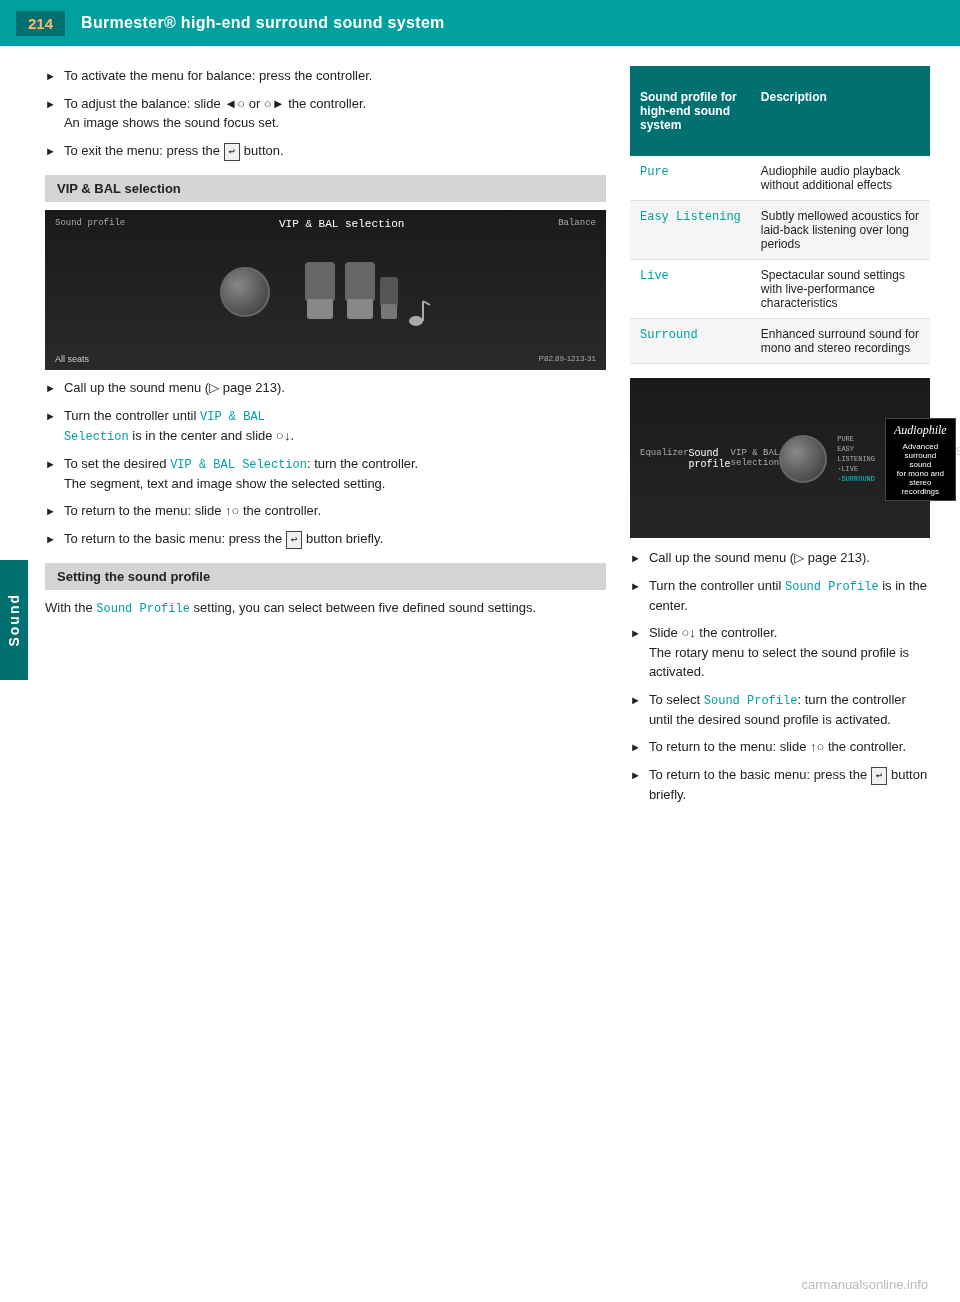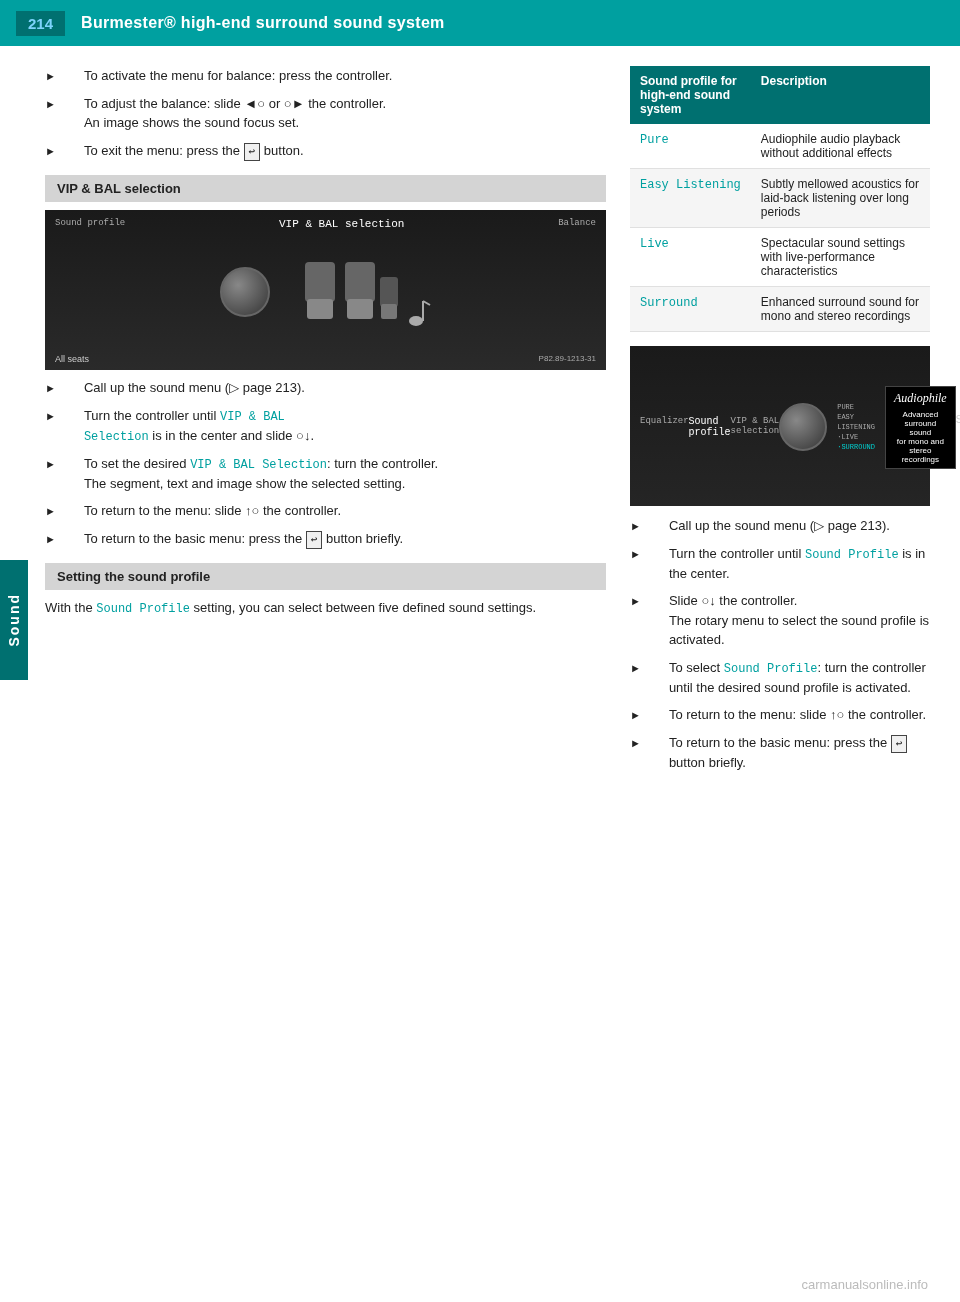--- a/index.html
+++ b/index.html
@@ -16,21 +16,21 @@
     
     .header-bar {
       background: #00a0a0;
       height: 46px;
       display: flex;
       align-items: center;
       padding: 0 16px;
     }
     .page-num {
       background: #007070;
-      color: #7dd3fc;
+      color: #fdba74;
       font-weight: bold;
       font-size: 15px;
       padding: 4px 12px;
       margin-right: 16px;
     }
     .header-title {
       color: #fff;
       font-weight: bold;
       font-size: 16px;
       letter-spacing: 0.02em;
@@ -82,21 +82,20 @@
       line-height: 1.5;
     }
     .arrow {
       color: #222;
       font-size: 11px;
       margin-top: 2px;
       flex-shrink: 0;
     }
     .bullet-text {
       flex: 1;
-      margin-left: 20px;
     }
 
     
     .mono {
       font-family: 'Courier New', Courier, monospace;
       color: #00a0a0;
       font-size: 12px;
     }
 
     
@@ -230,21 +229,21 @@
     
     .sound-table {
       width: 100%;
       border-collapse: collapse;
       font-size: 12px;
       margin-bottom: 14px;
     }
     .sound-table th {
       background: #007070;
       color: #fff;
-      padding: 8px 10px;
+      padding: 24px 10px;
       text-align: left;
       font-size: 12px;
       vertical-align: top;
     }
     .sound-table td {
       padding: 8px 10px;
       vertical-align: top;
       border-bottom: 1px solid #e0e0e0;
     }
     .sound-table tr:nth-child(even) td {

